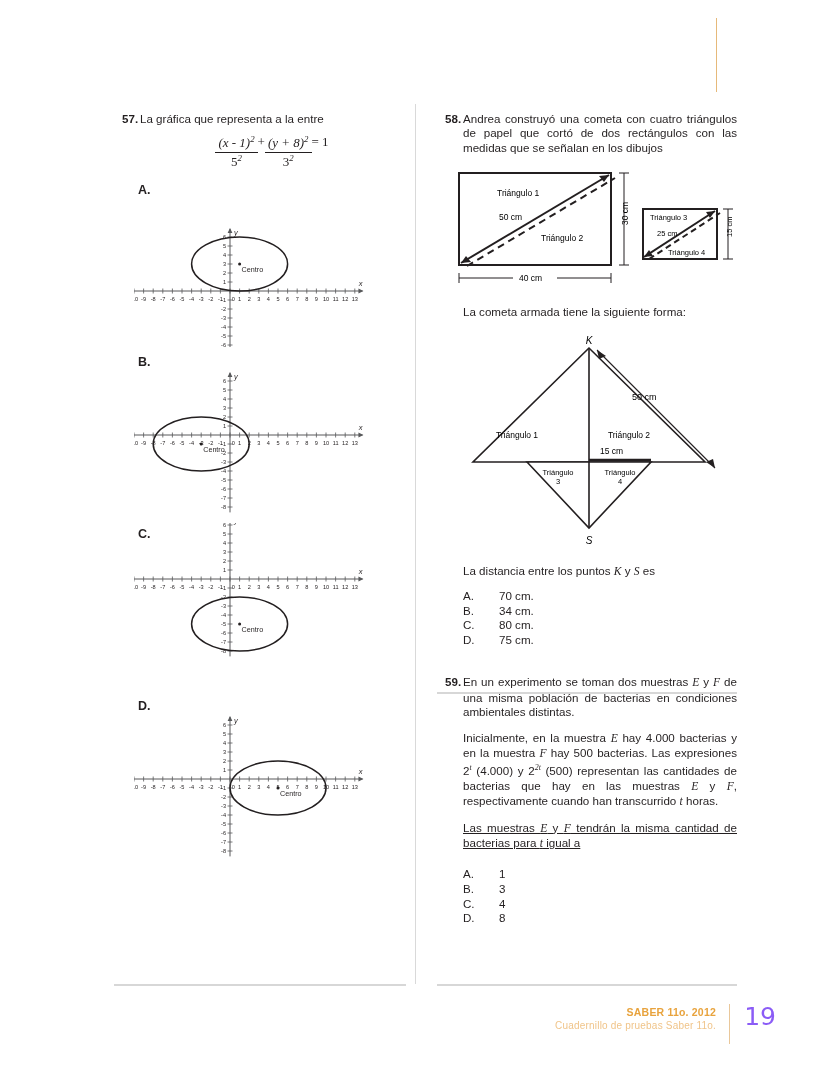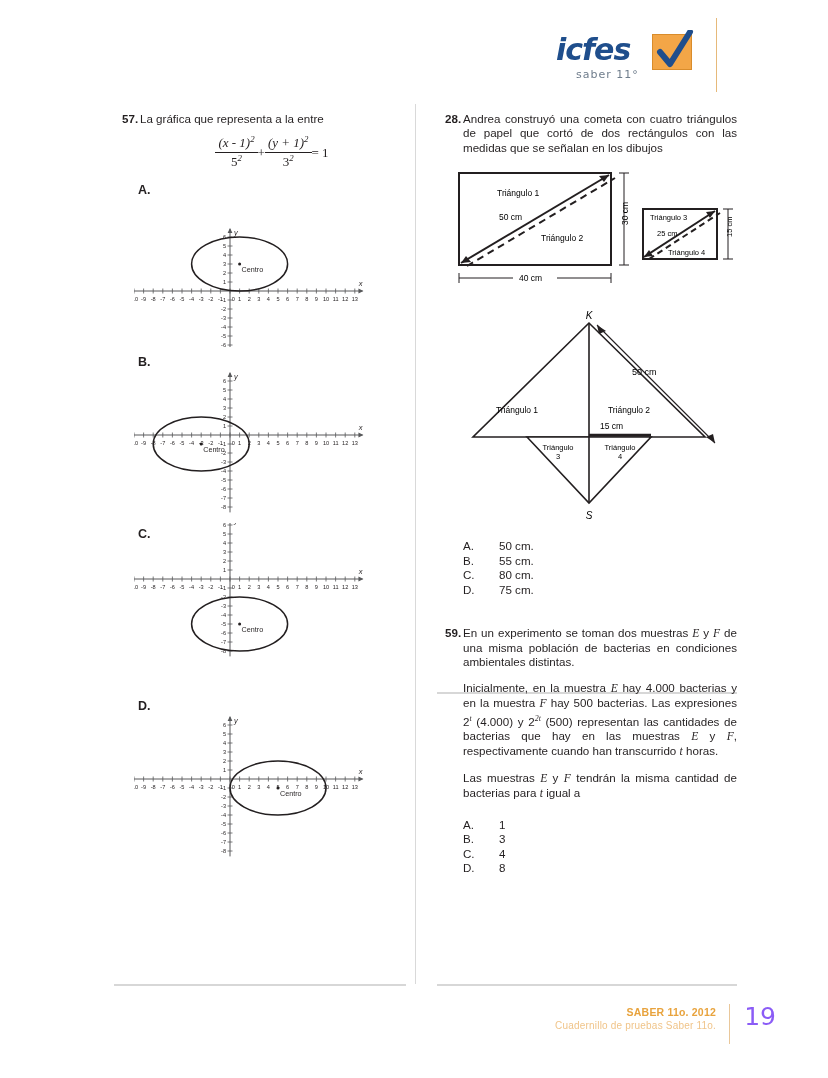--- a/index.html
+++ b/index.html
@@ -112,29 +112,29 @@
     left: 8px;
     top: 0;
     font-weight: bold;
     font-size: 11.6px;
   }
   .q-body {
     margin-left: 26px;
     text-align: justify;
   }
   .q-body p { margin: 0 0 11px 0; }
-  .q-body p:last-child { margin-bottom: 0; }
+  .q-body p:last-child { margin-bottom: 0; text-decoration: underline; }
 
   i.v { font-family: "Liberation Serif", serif; font-style: italic; }
   sup.e { font-size: 0.68em; vertical-align: super; font-family: "Liberation Serif", serif; font-style: italic;}
 
   
   .equation {
     display: flex;
-    align-items: center;
+    align-items: flex-start;
     justify-content: center;
     gap: 0;
     margin: 9px 0 9px 0;
     font-family: "Liberation Serif", serif;
     font-size: 13px;
   }
   .frac {
     display: inline-flex;
     flex-direction: column;
     align-items: center;
@@ -248,28 +248,20 @@
     top: 692px;
     width: 300px;
   }
   text { font-family: "Liberation Sans", sans-serif; }
 </style>
 </head>
 <body>
 
 <div class="page">
 
-  <div class="logo-block">
-    <div class="logo-word">icfes</div>
-    <div class="logo-check-box"></div>
-    <svg class="logo-check" viewBox="0 0 40 42">
-      <path d="M6 22 L16 34 L36 2" stroke="#1f4e8c" stroke-width="6" fill="none" stroke-linecap="round" stroke-linejoin="round"></path>
-    </svg>
-    <div class="logo-sub">saber 11°</div>
-  </div>
   <div class="header-rule"></div>
 
   <div class="col-divider"></div>
   <div class="hr mid-rule-right"></div>
   <div class="hr bottom-rule-left"></div>
   <div class="hr bottom-rule-right"></div>
 
   <div class="col-left">
 
     <div class="q">
@@ -277,21 +269,21 @@
       <div class="q-body">
         <div>La gráfica que representa a la entre</div>
 
         <div class="equation">
           <span class="frac">
             <span class="num"><i class="v">(x - 1)</i><sup class="e">2</sup></span>
             <span class="den"><span>5</span><sup class="e">2</sup></span>
           </span>
           <span class="eqsign">+</span>
           <span class="frac">
-            <span class="num"><i class="v">(y + 1)</i><sup class="e">2</sup></span>
+            <span class="num"><i class="v">(y + 8)</i><sup class="e">2</sup></span>
             <span class="den"><span>3</span><sup class="e">2</sup></span>
           </span>
           <span class="eqsign">= 1</span>
         </div>
 
       </div>
     </div>
 
     <div class="graph-wrap">
       <span class="graph-letter">A.</span>
@@ -659,21 +651,21 @@
             <text x="146" y="101" font-size="7.2" fill="#231f20">Centro</text>
           </g>
       </svg>
     </div>
 
   </div>
 
   <div class="col-right">
 
     <div class="q">
-      <span class="q-num">28.</span>
+      <span class="q-num">58.</span>
       <div class="q-body">Andrea construyó una cometa con cuatro triángulos de papel que cortó de dos rectángulos con las medidas que se señalan en los dibujos</div>
     </div>
 
     <div class="fig">
       <svg width="300" height="128" viewBox="0 0 300 128">
 
         <rect x="22" y="10" width="152" height="92" fill="#ffffff" stroke="#231f20" stroke-width="2"></rect>
 
         <line x1="24" y1="100" x2="172" y2="12" stroke="#231f20" stroke-width="2"></line>
 
@@ -704,20 +696,21 @@
         <text x="213" y="57" font-size="7.5">Triángulo 3</text>
         <text x="231" y="92" font-size="7.5">Triángulo 4</text>
         <text x="220" y="73" font-size="7.5">25 cm</text>
         <line x1="291" y1="46" x2="291" y2="96" stroke="#231f20" stroke-width="1"></line>
         <line x1="286" y1="46" x2="296" y2="46" stroke="#231f20" stroke-width="1"></line>
         <line x1="286" y1="96" x2="296" y2="96" stroke="#231f20" stroke-width="1"></line>
         <text x="295" y="74" font-size="7.5" transform="rotate(-90 295 74)">15 cm</text>
       </svg>
     </div>
 
+    <div class="lead">La cometa armada tiene la siguiente forma:</div>
 
     <div class="fig">
       <svg width="300" height="222" viewBox="0 0 300 222">
 
         <path d="M152 20 L36 134 L268 134 Z" fill="#ffffff" stroke="#231f20" stroke-width="1.6"></path>
 
         <path d="M90 134 L152 200 L214 134 Z" fill="#ffffff" stroke="#231f20" stroke-width="1.6"></path>
 
         <line x1="152" y1="20" x2="152" y2="200" stroke="#231f20" stroke-width="1.6"></line>
 
@@ -733,29 +726,32 @@
         <text x="80" y="110" font-size="8.5" text-anchor="middle">Triángulo 1</text>
         <text x="192" y="110" font-size="8.5" text-anchor="middle">Triángulo 2</text>
         <text x="163" y="126" font-size="8.5">15 cm</text>
         <text x="121" y="147" font-size="7.5" text-anchor="middle">Triángulo</text>
         <text x="121" y="156" font-size="7.5" text-anchor="middle">3</text>
         <text x="183" y="147" font-size="7.5" text-anchor="middle">Triángulo</text>
         <text x="183" y="156" font-size="7.5" text-anchor="middle">4</text>
       </svg>
     </div>
 
+    <div class="lead">
+      <span>La distancia entre los puntos </span><i class="v">K</i><span> y </span><i class="v">S</i><span> es</span>
+    </div>
 
     <div class="opts">
       <div class="opt-row">
         <span class="opt-letter">A.</span>
-        <span class="opt-text">50 cm.</span>
+        <span class="opt-text">70 cm.</span>
       </div>
       <div class="opt-row">
         <span class="opt-letter">B.</span>
-        <span class="opt-text">55 cm.</span>
+        <span class="opt-text">34 cm.</span>
       </div>
       <div class="opt-row">
         <span class="opt-letter">C.</span>
         <span class="opt-text">80 cm.</span>
       </div>
       <div class="opt-row">
         <span class="opt-letter">D.</span>
         <span class="opt-text">75 cm.</span>
       </div>
     </div>

